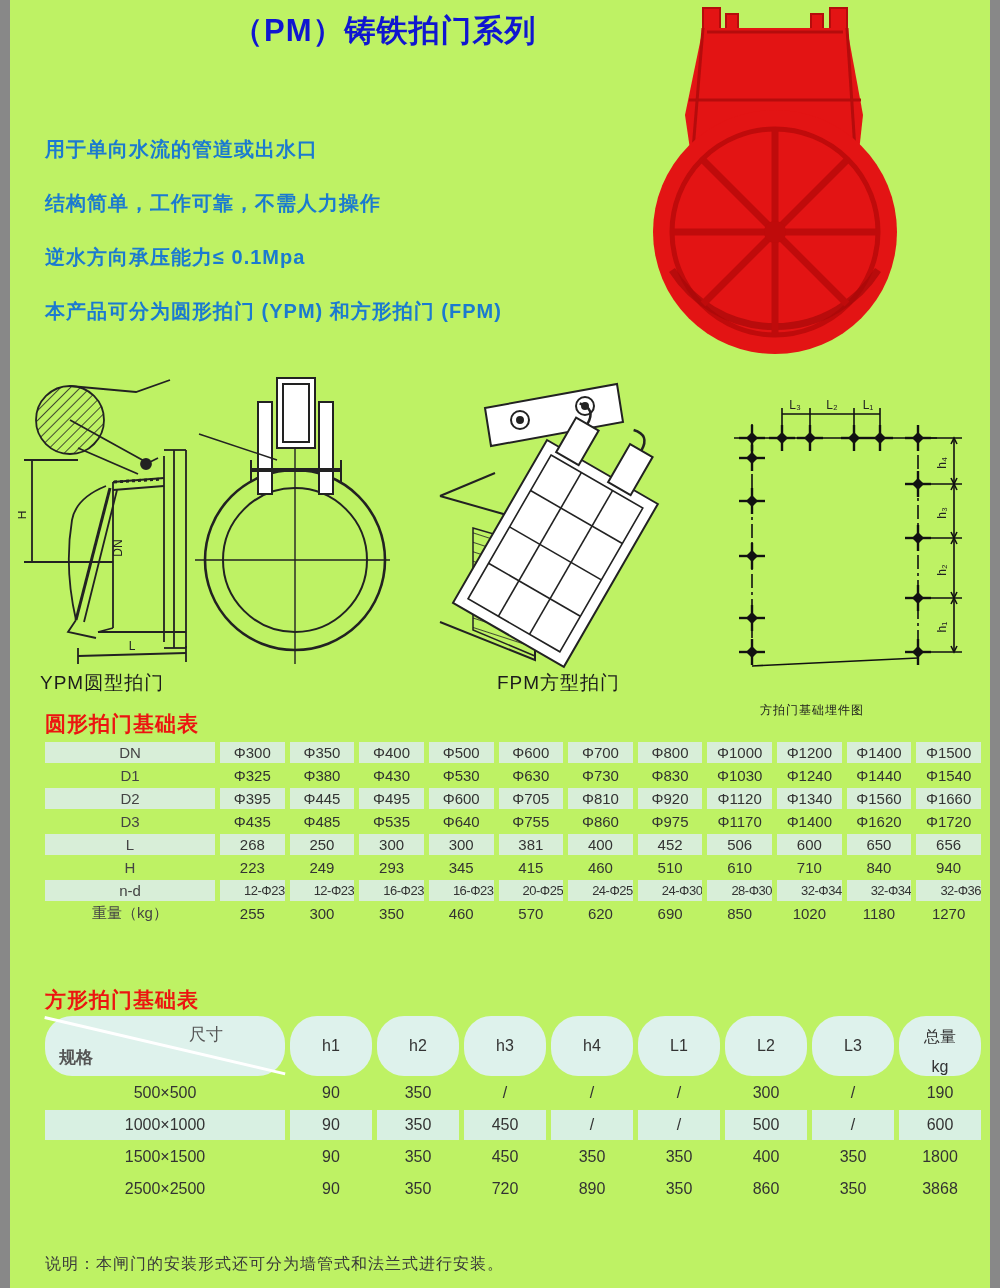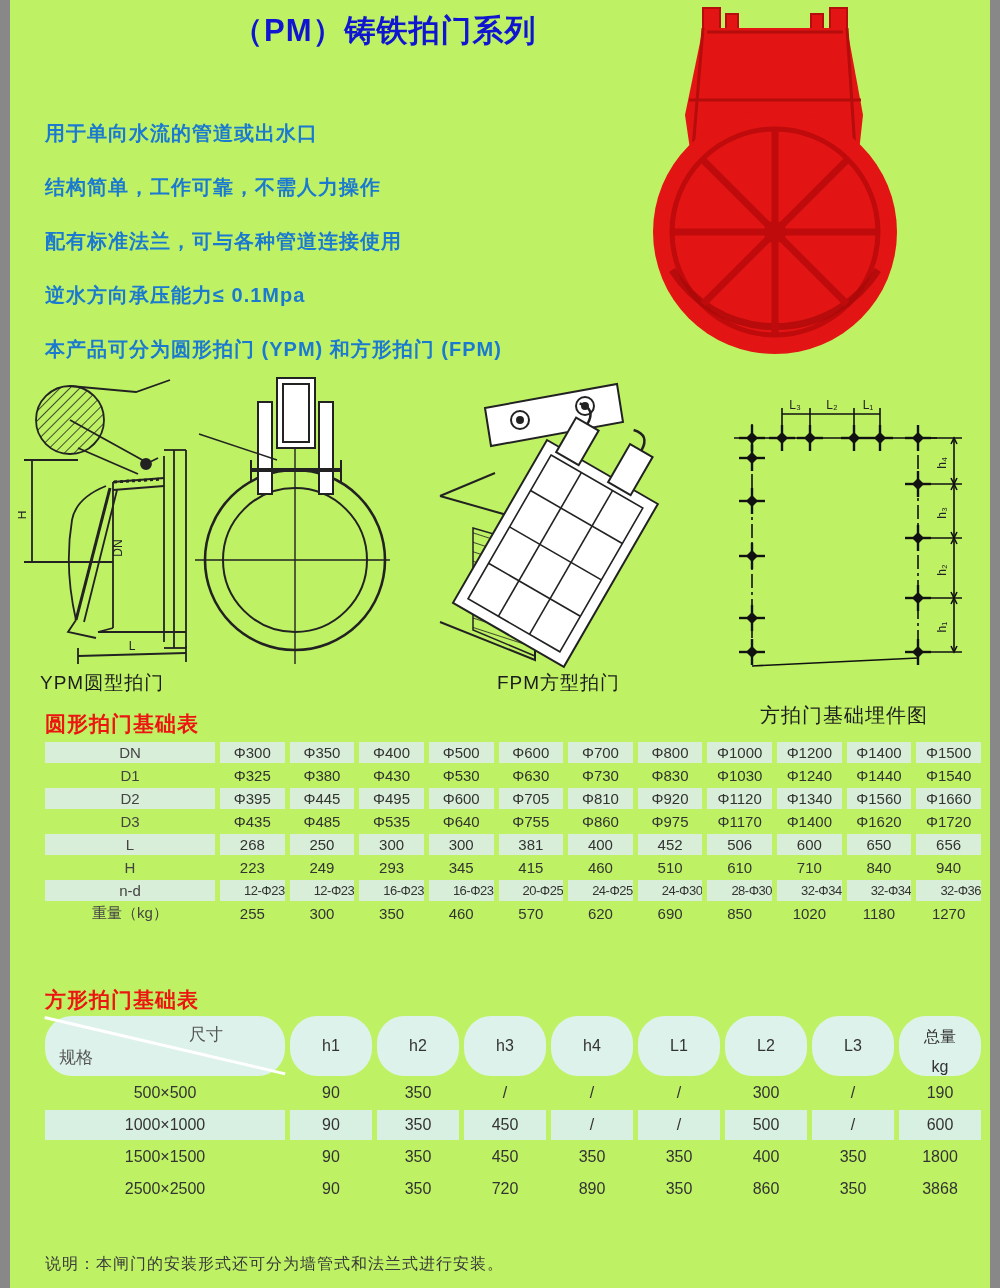--- a/index.html
+++ b/index.html
@@ -2,26 +2,26 @@
 <html><head>
 <meta charset="utf-8">
 <style>
   html,body{margin:0;padding:0;background:#888;}
   #page{position:relative;width:980px;height:1288px;background:#bef264;margin:0 auto;
         font-family:"Liberation Sans","DejaVu Sans",sans-serif;overflow:hidden;}
   .abs{position:absolute;}
   
   .page-title{left:222px;top:10px;font-size:31px;font-weight:bold;color:#1016d0;letter-spacing:1px;}
   .features{left:35px;top:120px;}
-  .features p{margin:0 0 27px 0;font-size:20px;color:#1b7ad0;font-weight:bold;letter-spacing:1px;}
+  .features p{margin:16px 0 27px 0;font-size:20px;color:#1b7ad0;font-weight:bold;letter-spacing:1px;}
   
   .cap{color:#1c1c1c;font-size:19px;letter-spacing:1px;}
   .cap-ypm{left:30px;top:670px;}
   .cap-fpm{left:487px;top:670px;}
-  .cap-found{left:750px;top:702px;font-size:20px;}
+  .cap-found{left:750px;top:702px;font-size:12px;}
   
   .tbl-title{font-size:21px;font-weight:bold;color:#ec1510;letter-spacing:1px;}
   .t1{left:35px;top:710px;}
   .t2{left:35px;top:986px;}
   
   table{border-collapse:separate;border-spacing:5px 2px;table-layout:fixed;}
   #round-table{position:absolute;left:30px;top:740px;width:946px;}
   #round-table td{height:21px;text-align:center;font-size:15px;color:#333;padding:0;white-space:nowrap;overflow:hidden;}
   #round-table td.rlabel{color:#444;}
   td.green{background:#d8eed8;}
@@ -29,21 +29,21 @@
   #square-table{position:absolute;left:30px;top:1014px;width:946px;}
   #square-table td{text-align:center;font-size:16px;color:#333;padding:0;white-space:nowrap;}
   #square-table td.hcell{height:56px;border-radius:27px;}
   #square-table td.mint{background:#def2ec;}
   #square-table td.val,#square-table td.slabel{height:30px;}
   td.green2{background:#d8f0e2;}
   td.diag{position:relative;}
   .diag-line{position:absolute;left:0;top:0;width:247px;height:3px;background:#ffffff;
              transform:rotate(13.2deg);transform-origin:0 0;}
   .corner-top{position:absolute;right:62px;top:7px;font-size:17px;color:#555;}
-  .corner-bottom{position:absolute;left:14px;bottom:7px;font-size:17px;color:#555;}
+  .corner-bottom{position:absolute;left:14px;bottom:7px;font-size:17px;color:#555;font-weight:bold;}
   .tot1{font-size:16px;line-height:18px;color:#333;margin-top:12px;}
   
   .note{left:35px;top:1254px;font-size:16px;color:#3a3a3a;letter-spacing:1px;}
   svg{display:block;}
   .dwg line,.dwg path,.dwg circle,.dwg rect,.dwg polyline,.dwg polygon{vector-effect:non-scaling-stroke;}
   .dim-text{font-size:12px;fill:#222;font-family:"Liberation Sans","DejaVu Sans",sans-serif;}
 </style>
 </head>
 <body>
 
@@ -77,21 +77,20 @@
         <line x1="160" y1="232" x2="232" y2="160"></line>
       <line x1="160" y1="232" x2="88" y2="304"></line>
         <line x1="160" y1="232" x2="232" y2="304"></line>
     </g>
     <circle cx="160" cy="232" r="11" fill="#bf0b0b"></circle>
   </svg>
 
   <div class="abs features">
     <p>用于单向水流的管道或出水口</p>
     <p>结构简单，工作可靠，不需人力操作</p>
-    <p>配有标准法兰，可与各种管道连接使用</p>
     <p>逆水方向承压能力≤ 0.1Mpa</p>
     <p>本产品可分为圆形拍门 (YPM) 和方形拍门 (FPM)</p>
   </div>
 
   <svg class="abs dwg" style="left:8px;top:370px" width="180" height="300" viewBox="0 0 180 300">
     <defs>
       <pattern id="hatch45" width="7" height="7" patternUnits="userSpaceOnUse" patternTransform="rotate(45)">
         <line x1="0" y1="0" x2="0" y2="7" stroke="#222" stroke-width="1.6"></line>
       </pattern>
     </defs>

